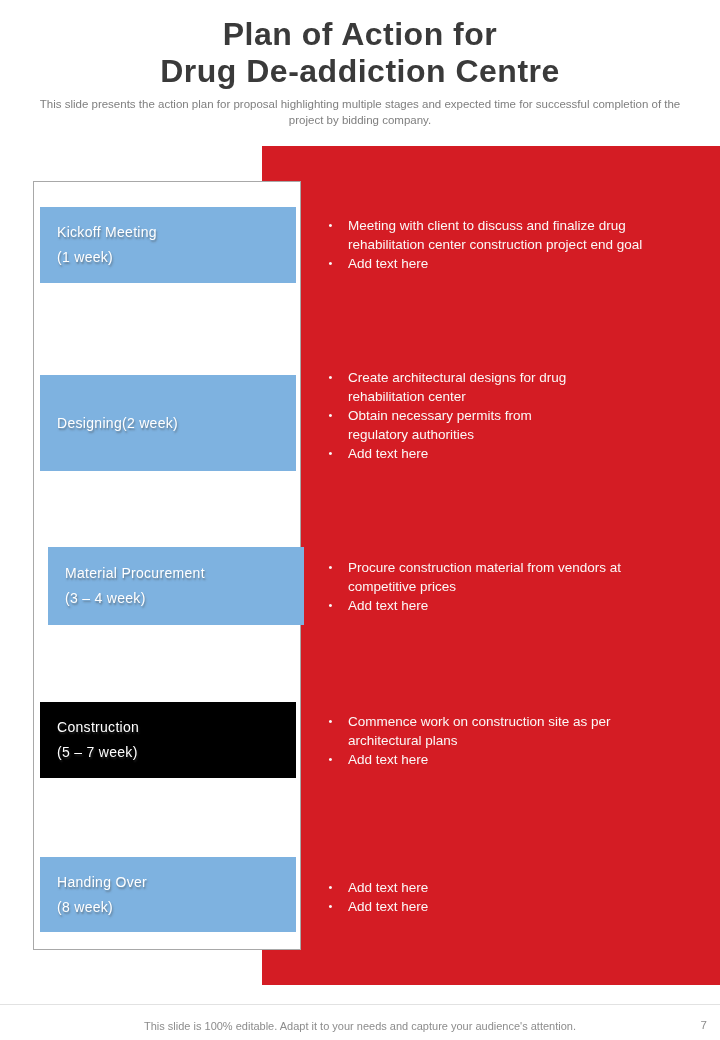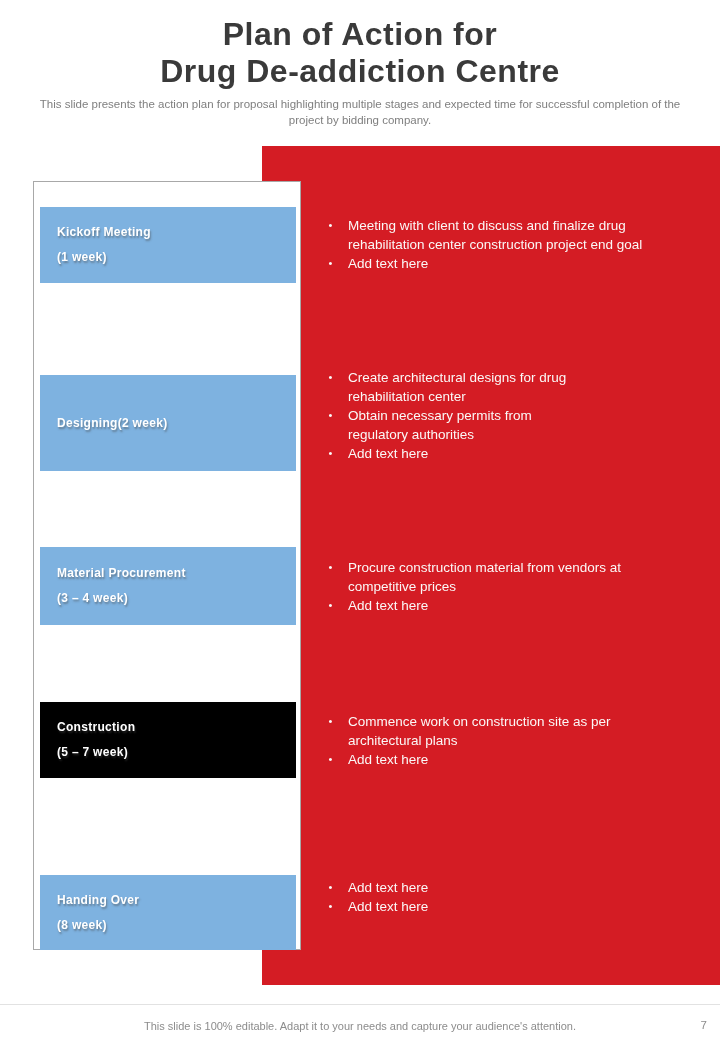--- a/index.html
+++ b/index.html
@@ -23,21 +23,21 @@
     position:absolute; left:33px; top:181px; width:268px; height:769px;
     background:#ffffff; border:1px solid #a8a8a8; box-sizing:border-box;
   }
   
   .stage-box{
     position:absolute; left:40px; width:256px; box-sizing:border-box;
     display:flex; flex-direction:column; justify-content:center;
     padding-left:17px; color:#ffffff;
   }
   .stage-line{
-    font-size:12px; font-weight:bold; line-height:25px; letter-spacing:0.3px;
+    font-size:14px; font-weight:normal; line-height:25px; letter-spacing:0.3px;
     text-shadow:1px 2px 2px rgba(70,70,70,0.5);
   }
   
   .bullet-group{position:absolute; left:326px; width:378px;}
   .bullet{display:flex; align-items:flex-start; color:#fbf8f7; font-size:13.5px; line-height:19px;}
   .marker{flex:none; width:9px; margin-right:13px; font-size:11px; line-height:19px; text-align:center;}
   .btext{white-space:pre-line;}
   
   .divider{position:absolute; top:1004px; left:0; width:720px; height:1px; background:#e2e2e2;}
   .footer-note{
@@ -95,21 +95,21 @@
           <span class="marker">•</span>
           <span class="btext">Obtain necessary permits from
 regulatory authorities</span>
         </div>
         <div class="bullet">
           <span class="marker">•</span>
           <span class="btext">Add text here</span>
         </div>
       </div>
 
-    <div class="stage-box" style="top: 547px; height: 78px; background: rgb(126, 178, 224);">
+    <div class="stage-box" style="top: 547px; height: 78px; background: rgb(126, 178, 224); margin-left: 8px;">
       <div class="stage-line stage-line1">Material Procurement</div>
       <div class="stage-line stage-line2">(3 – 4 week)</div>
     </div>
     <div class="bullet-group" style="top: 558px;">
         <div class="bullet">
           <span class="marker">•</span>
           <span class="btext">Procure construction material from vendors at
 competitive prices</span>
         </div>
         <div class="bullet">
@@ -127,21 +127,21 @@
           <span class="marker">•</span>
           <span class="btext">Commence work on construction site as per
 architectural plans</span>
         </div>
         <div class="bullet">
           <span class="marker">•</span>
           <span class="btext">Add text here</span>
         </div>
       </div>
 
-    <div class="stage-box" style="top: 857px; height: 75px; background: rgb(126, 178, 224); margin-top: 18px;">
+    <div class="stage-box" style="top: 857px; height: 75px; background: rgb(126, 178, 224);">
       <div class="stage-line stage-line1">Handing Over</div>
       <div class="stage-line stage-line2">(8 week)</div>
     </div>
     <div class="bullet-group" style="top: 878px;">
         <div class="bullet">
           <span class="marker">•</span>
           <span class="btext">Add text here</span>
         </div>
         <div class="bullet">
           <span class="marker">•</span>

